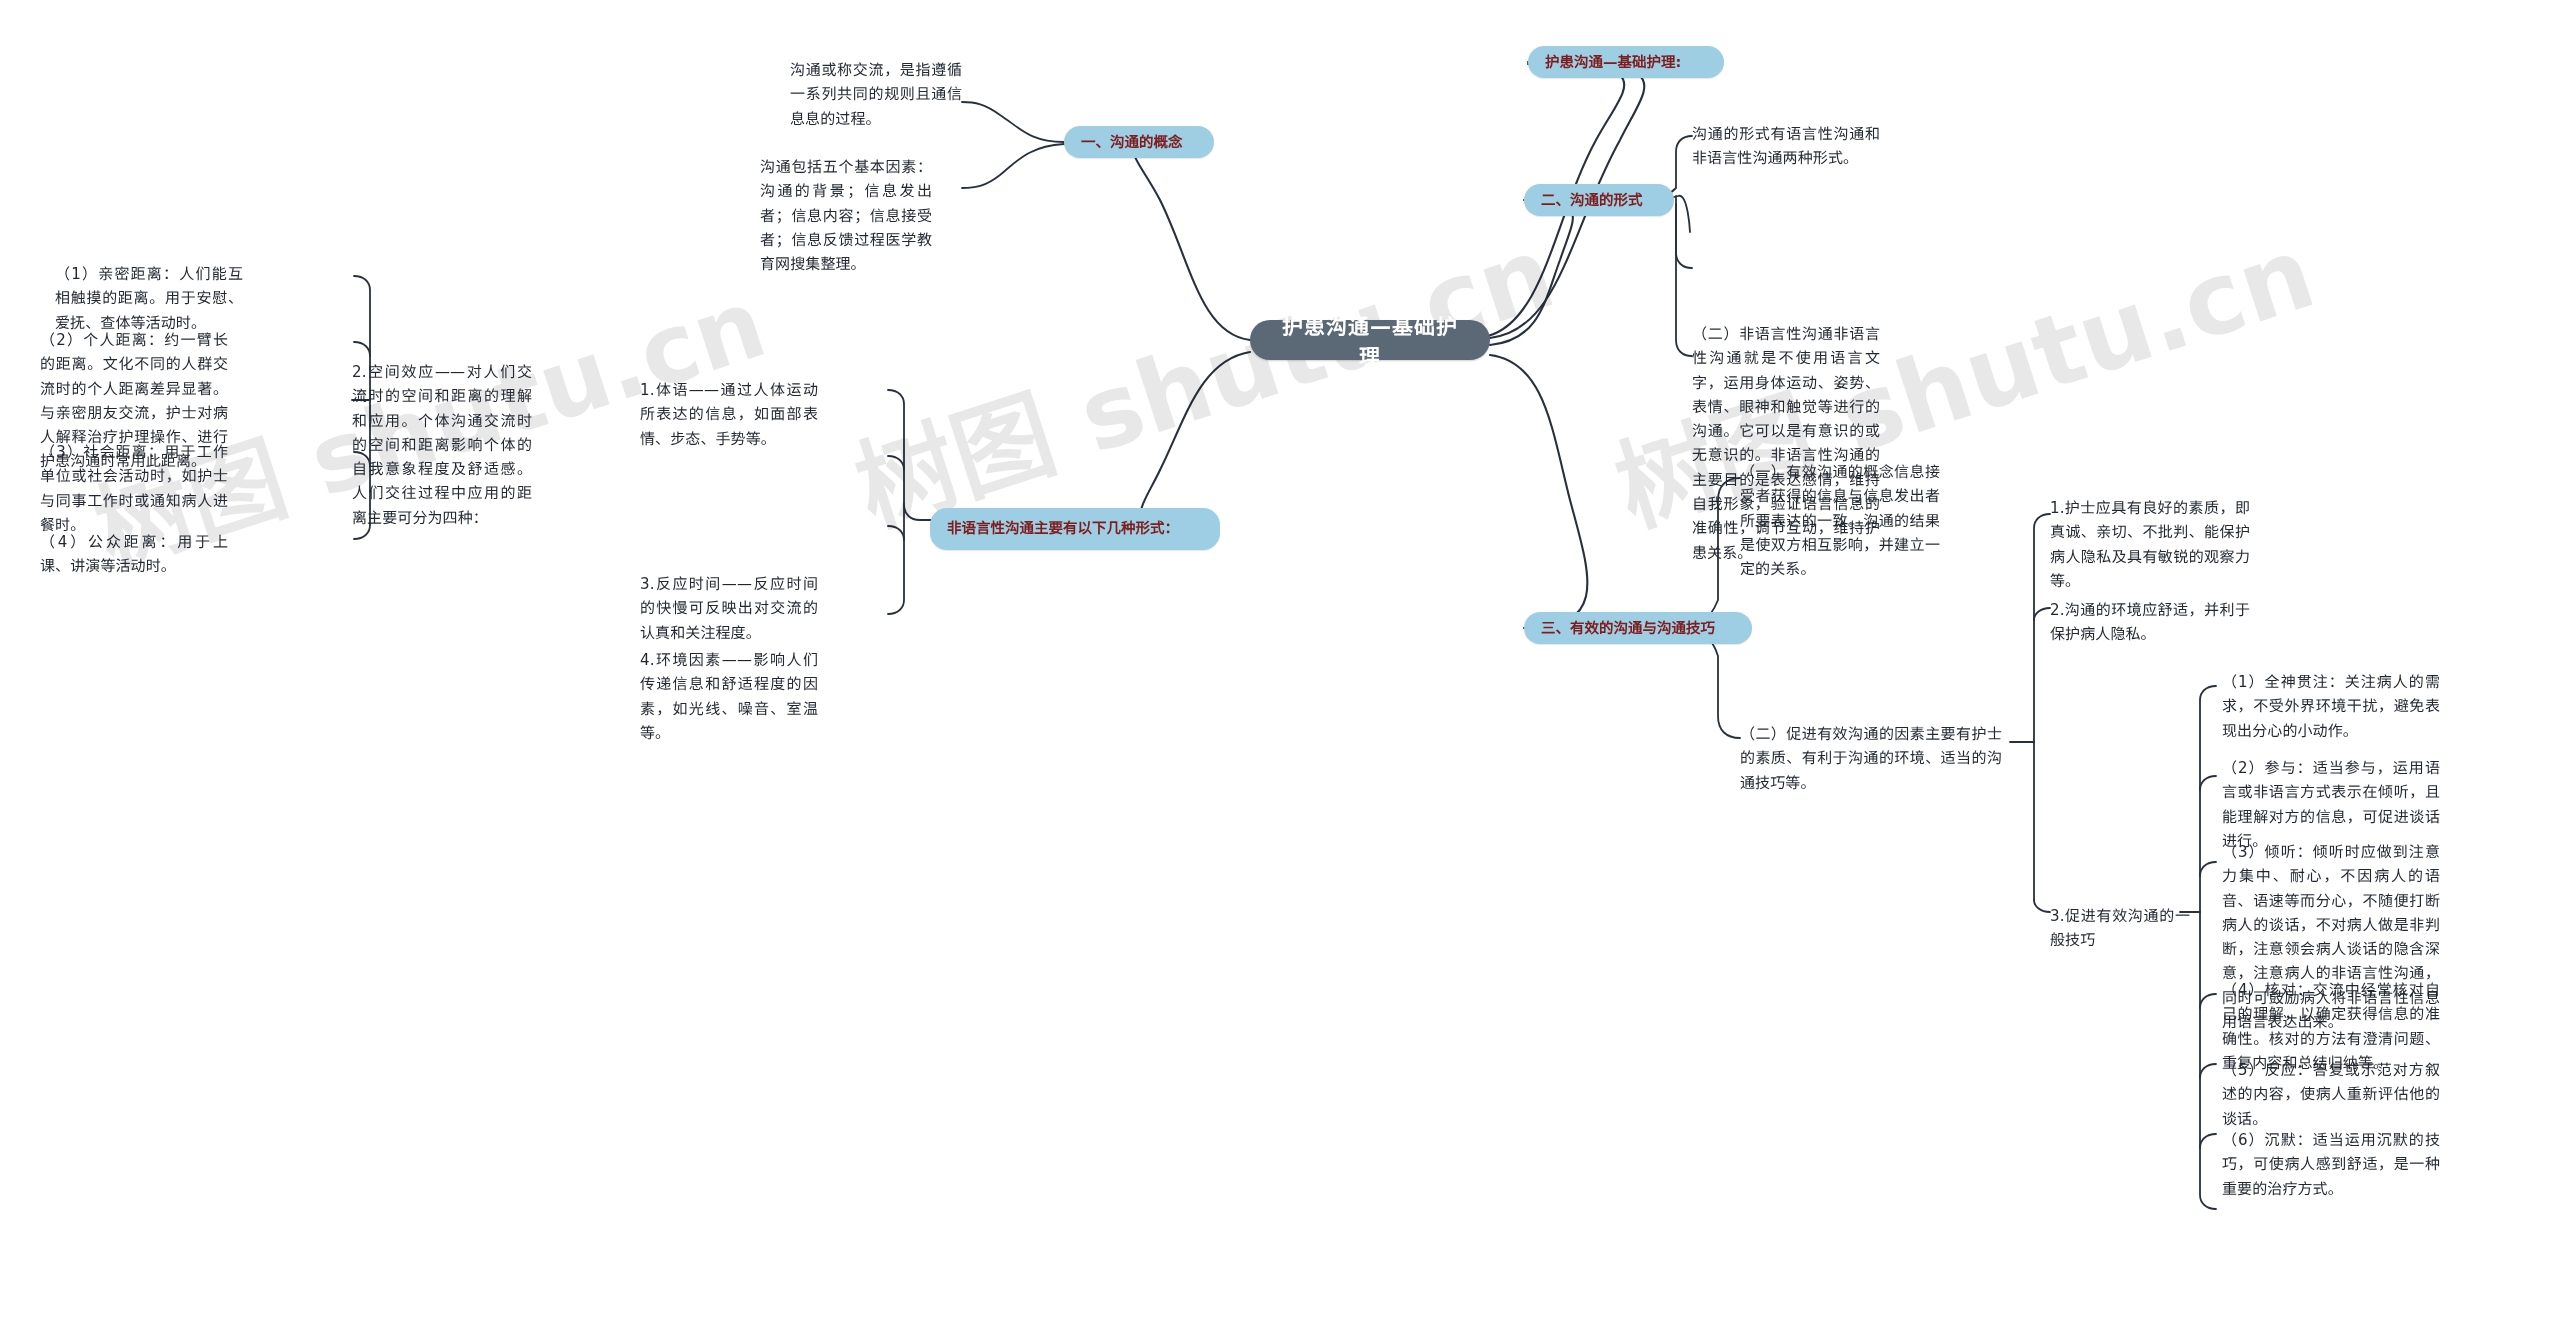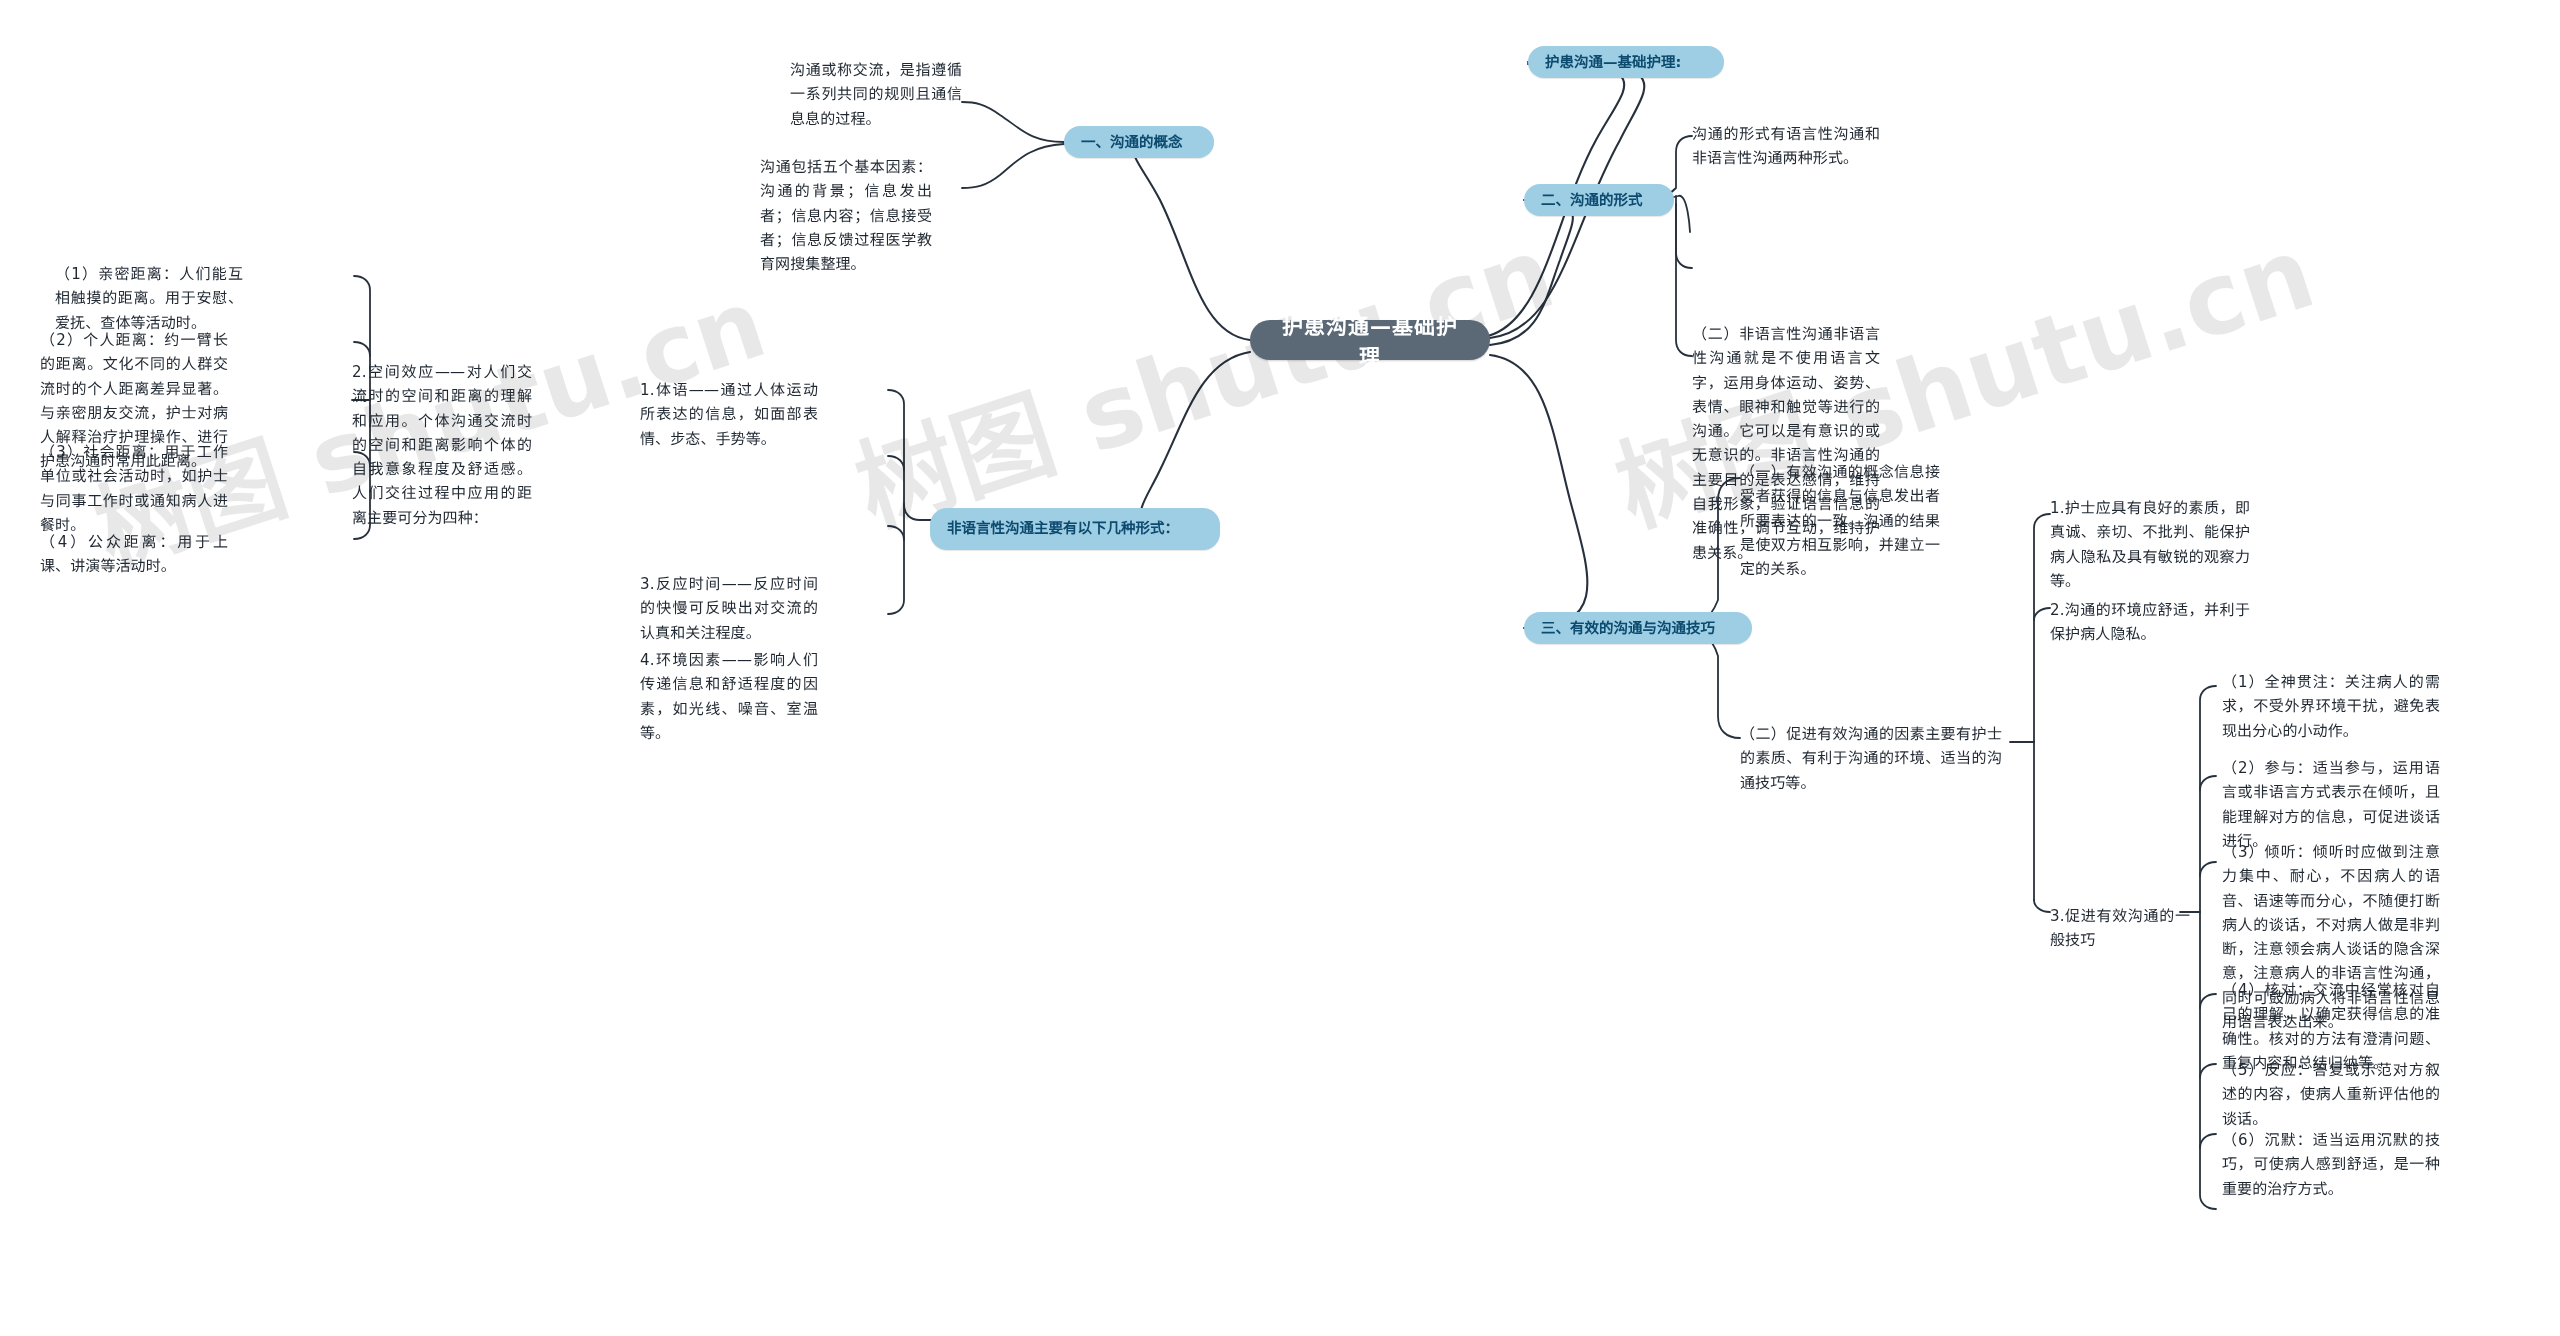--- a/index.html
+++ b/index.html
@@ -58,21 +58,21 @@
     letter-spacing:1px;
     display:flex;
     align-items:center;
     justify-content:center;
     text-align:center;
     padding:9px 26px;
     box-shadow:0 1px 2px rgba(0,0,0,.18);
   }
   .topic{
     background:#9ecee4;
-    color:#0c4a6e;
+    color:#7f1d1d;
     border-radius:17px;
     font-size:14.5px;
     font-weight:600;
     display:flex;
     align-items:center;
     padding:8px 17px;
     line-height:1.45;
     box-shadow:0 1px 1px rgba(0,0,0,.10);
   }
   .leaf{

